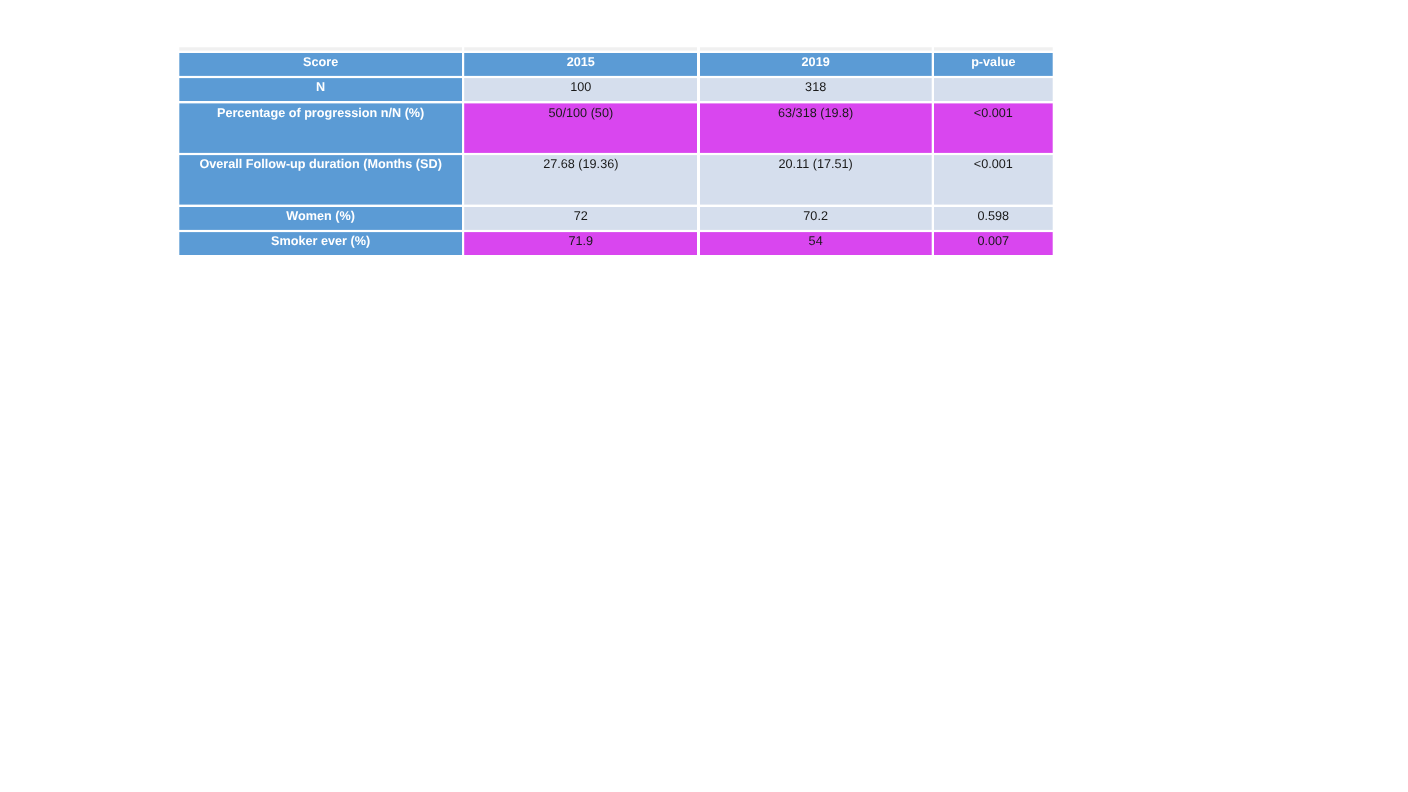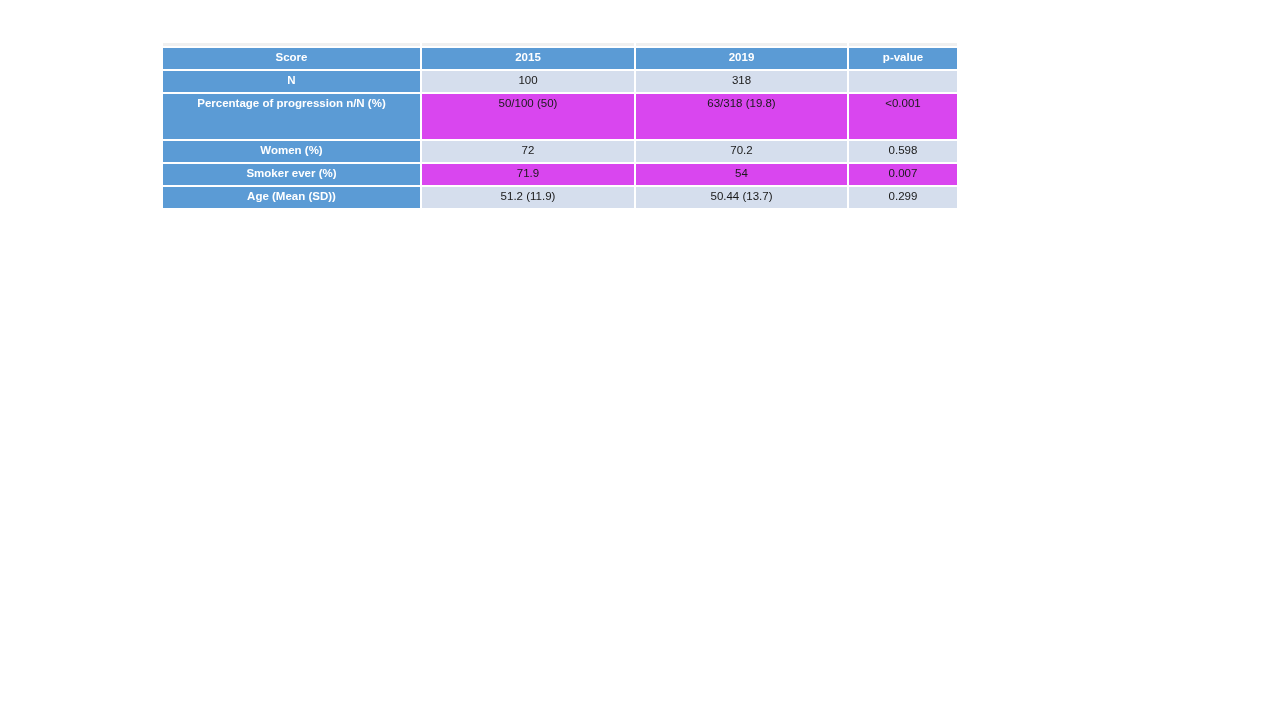--- a/index.html
+++ b/index.html
@@ -83,37 +83,37 @@
 
     <tr class="h-tall">
       <td class="lbl">Percentage of progression n/N (%)</td>
       <td class="light">50/100  (50)</td>
       <td class="light">63/318  (19.8)</td>
       <td class="light">&lt;0.001</td>
     </tr>
 
 
 
+    <tr class="h-tall">
+      <td class="lbl">Overall Follow-up duration (Months (SD)</td>
+      <td class="dark">27.68  (19.36)</td>
+      <td class="dark">20.11  (17.51)</td>
+      <td class="dark">&lt;0.001</td>
+    </tr>
 
 
     <tr class="h-short">
       <td class="lbl">Women (%)</td>
       <td class="dark">72</td>
       <td class="dark">70.2</td>
       <td class="dark">0.598</td>
     </tr>
 
     <tr class="h-short">
       <td class="lbl">Smoker ever (%)</td>
       <td class="light">71.9</td>
       <td class="light">54</td>
       <td class="light">0.007</td>
     </tr>
 
-    <tr class="h-short">
-      <td class="lbl">Age (Mean (SD))</td>
-      <td class="dark">51.2 (11.9)</td>
-      <td class="dark">50.44  (13.7)</td>
-      <td class="dark">0.299</td>
-    </tr>
   </tbody>
     </table>
 </div>
 
 </body></html>

